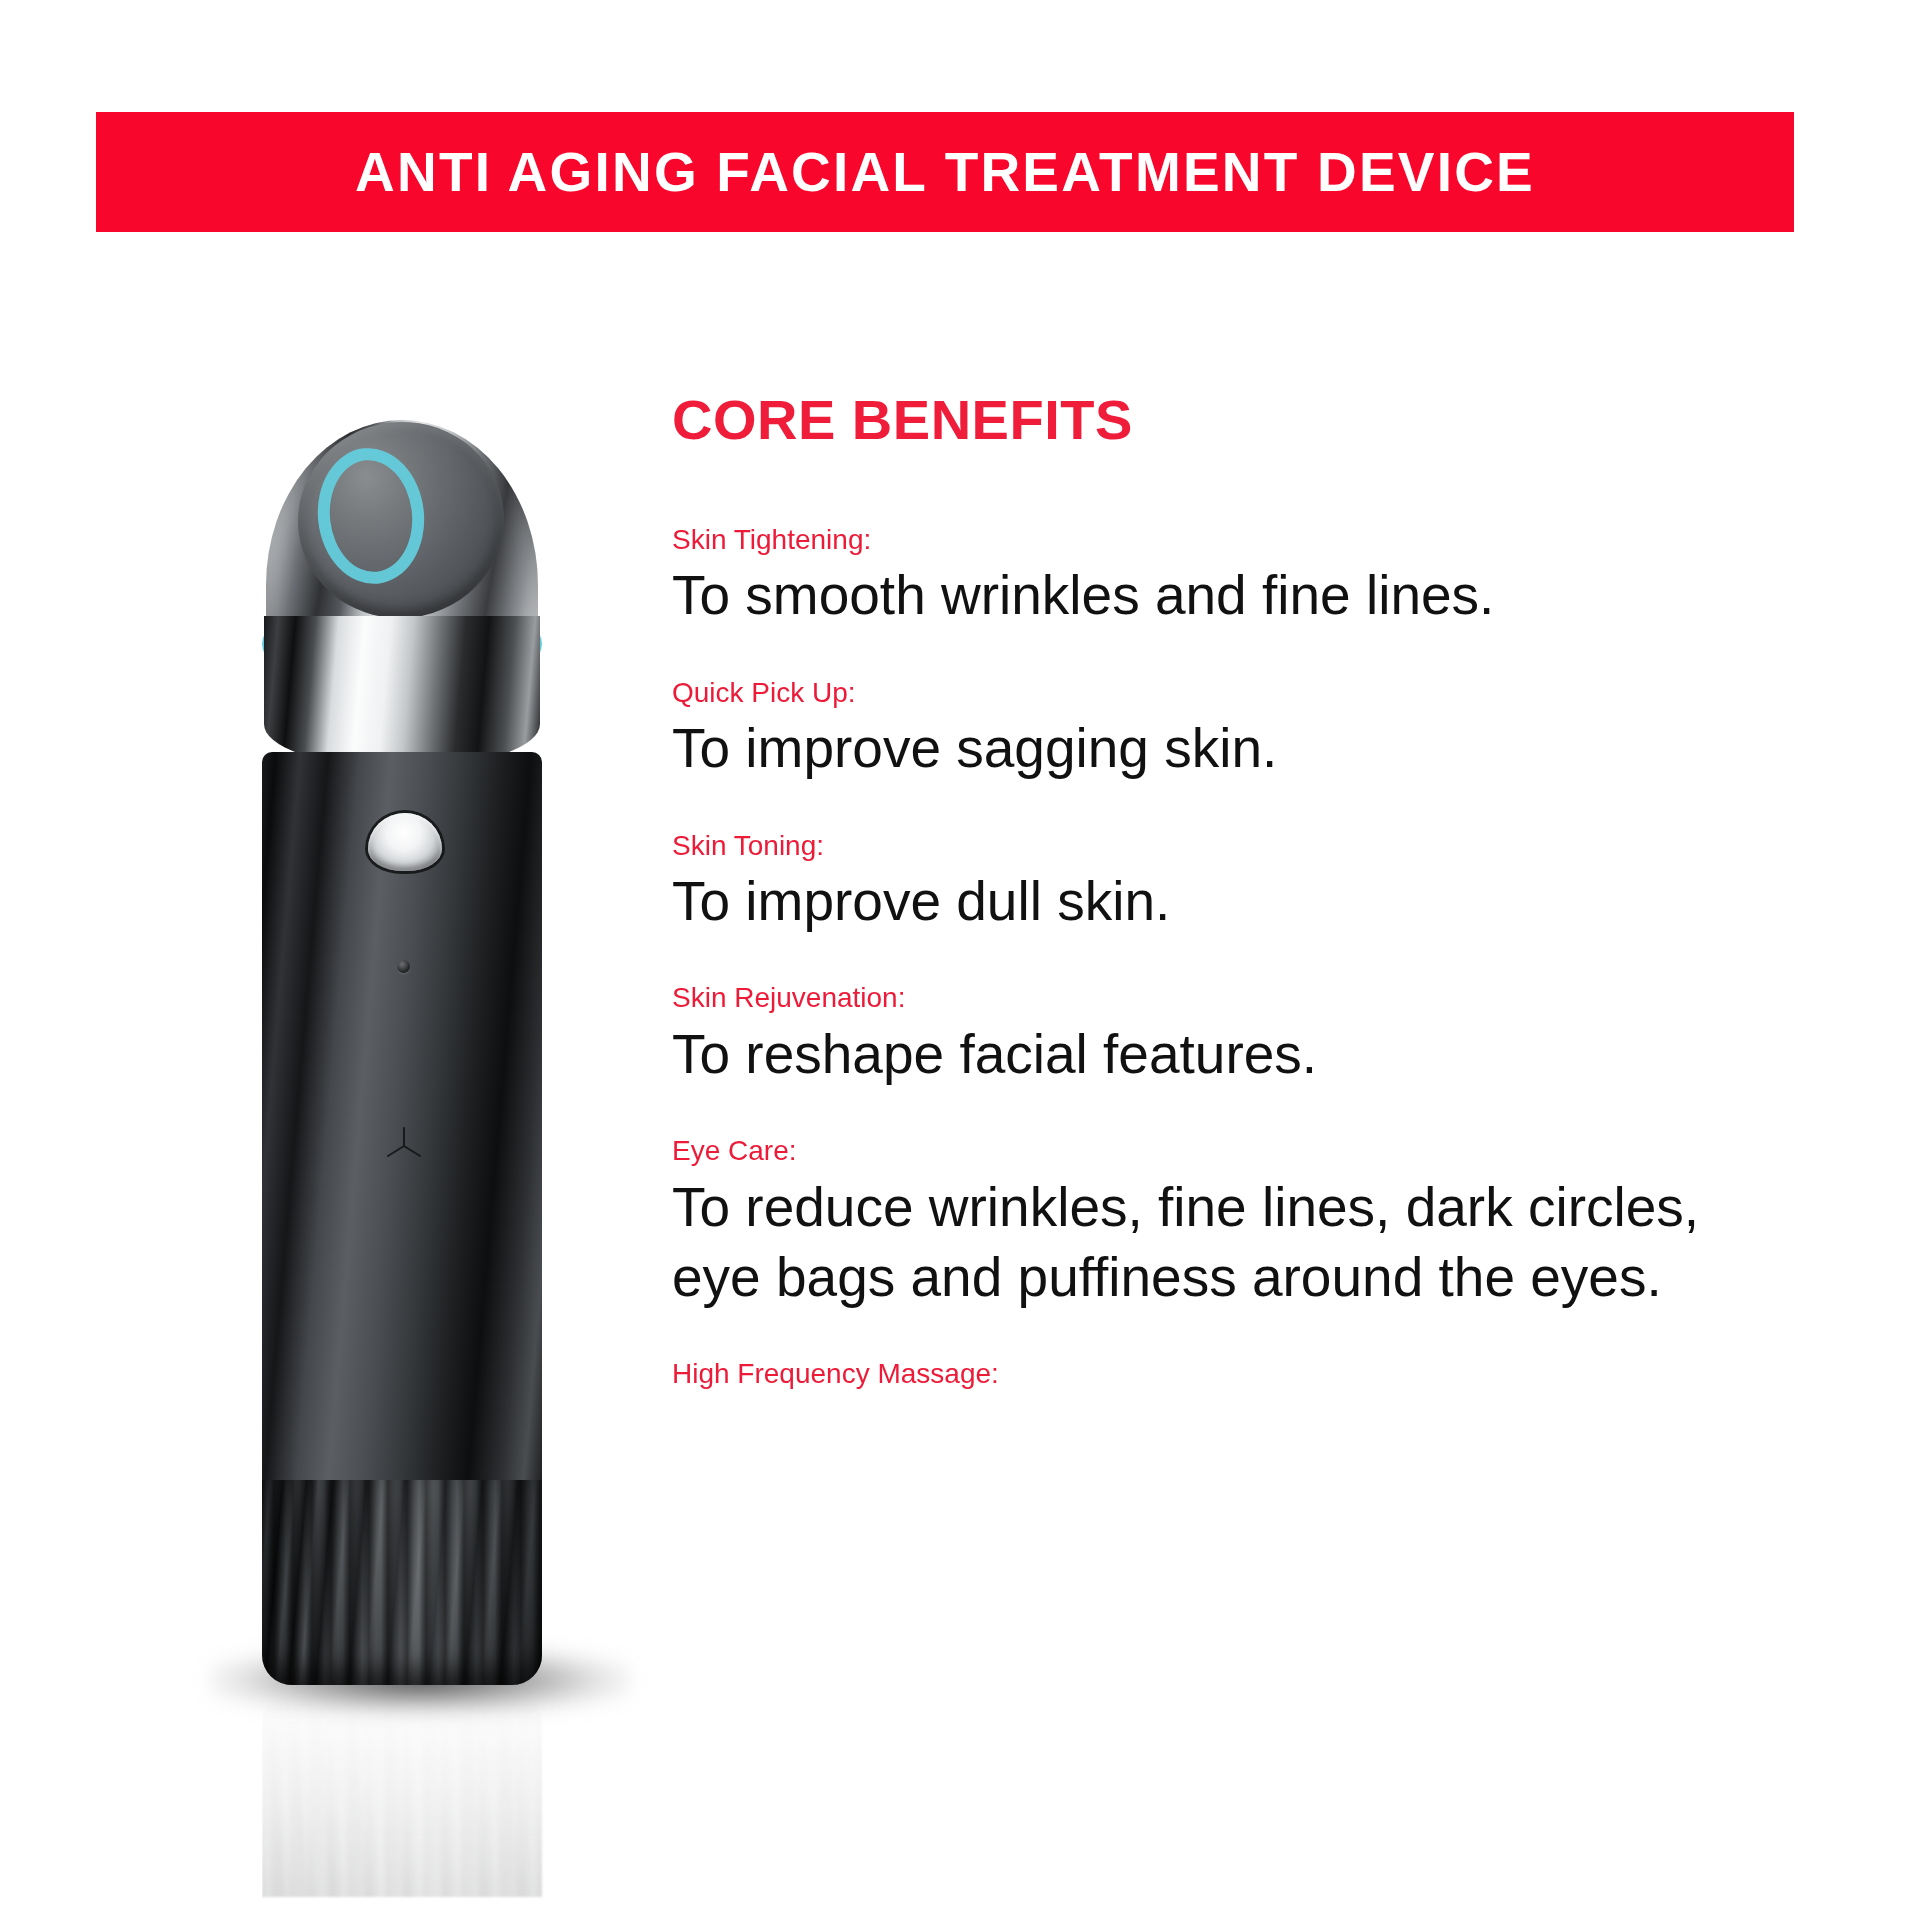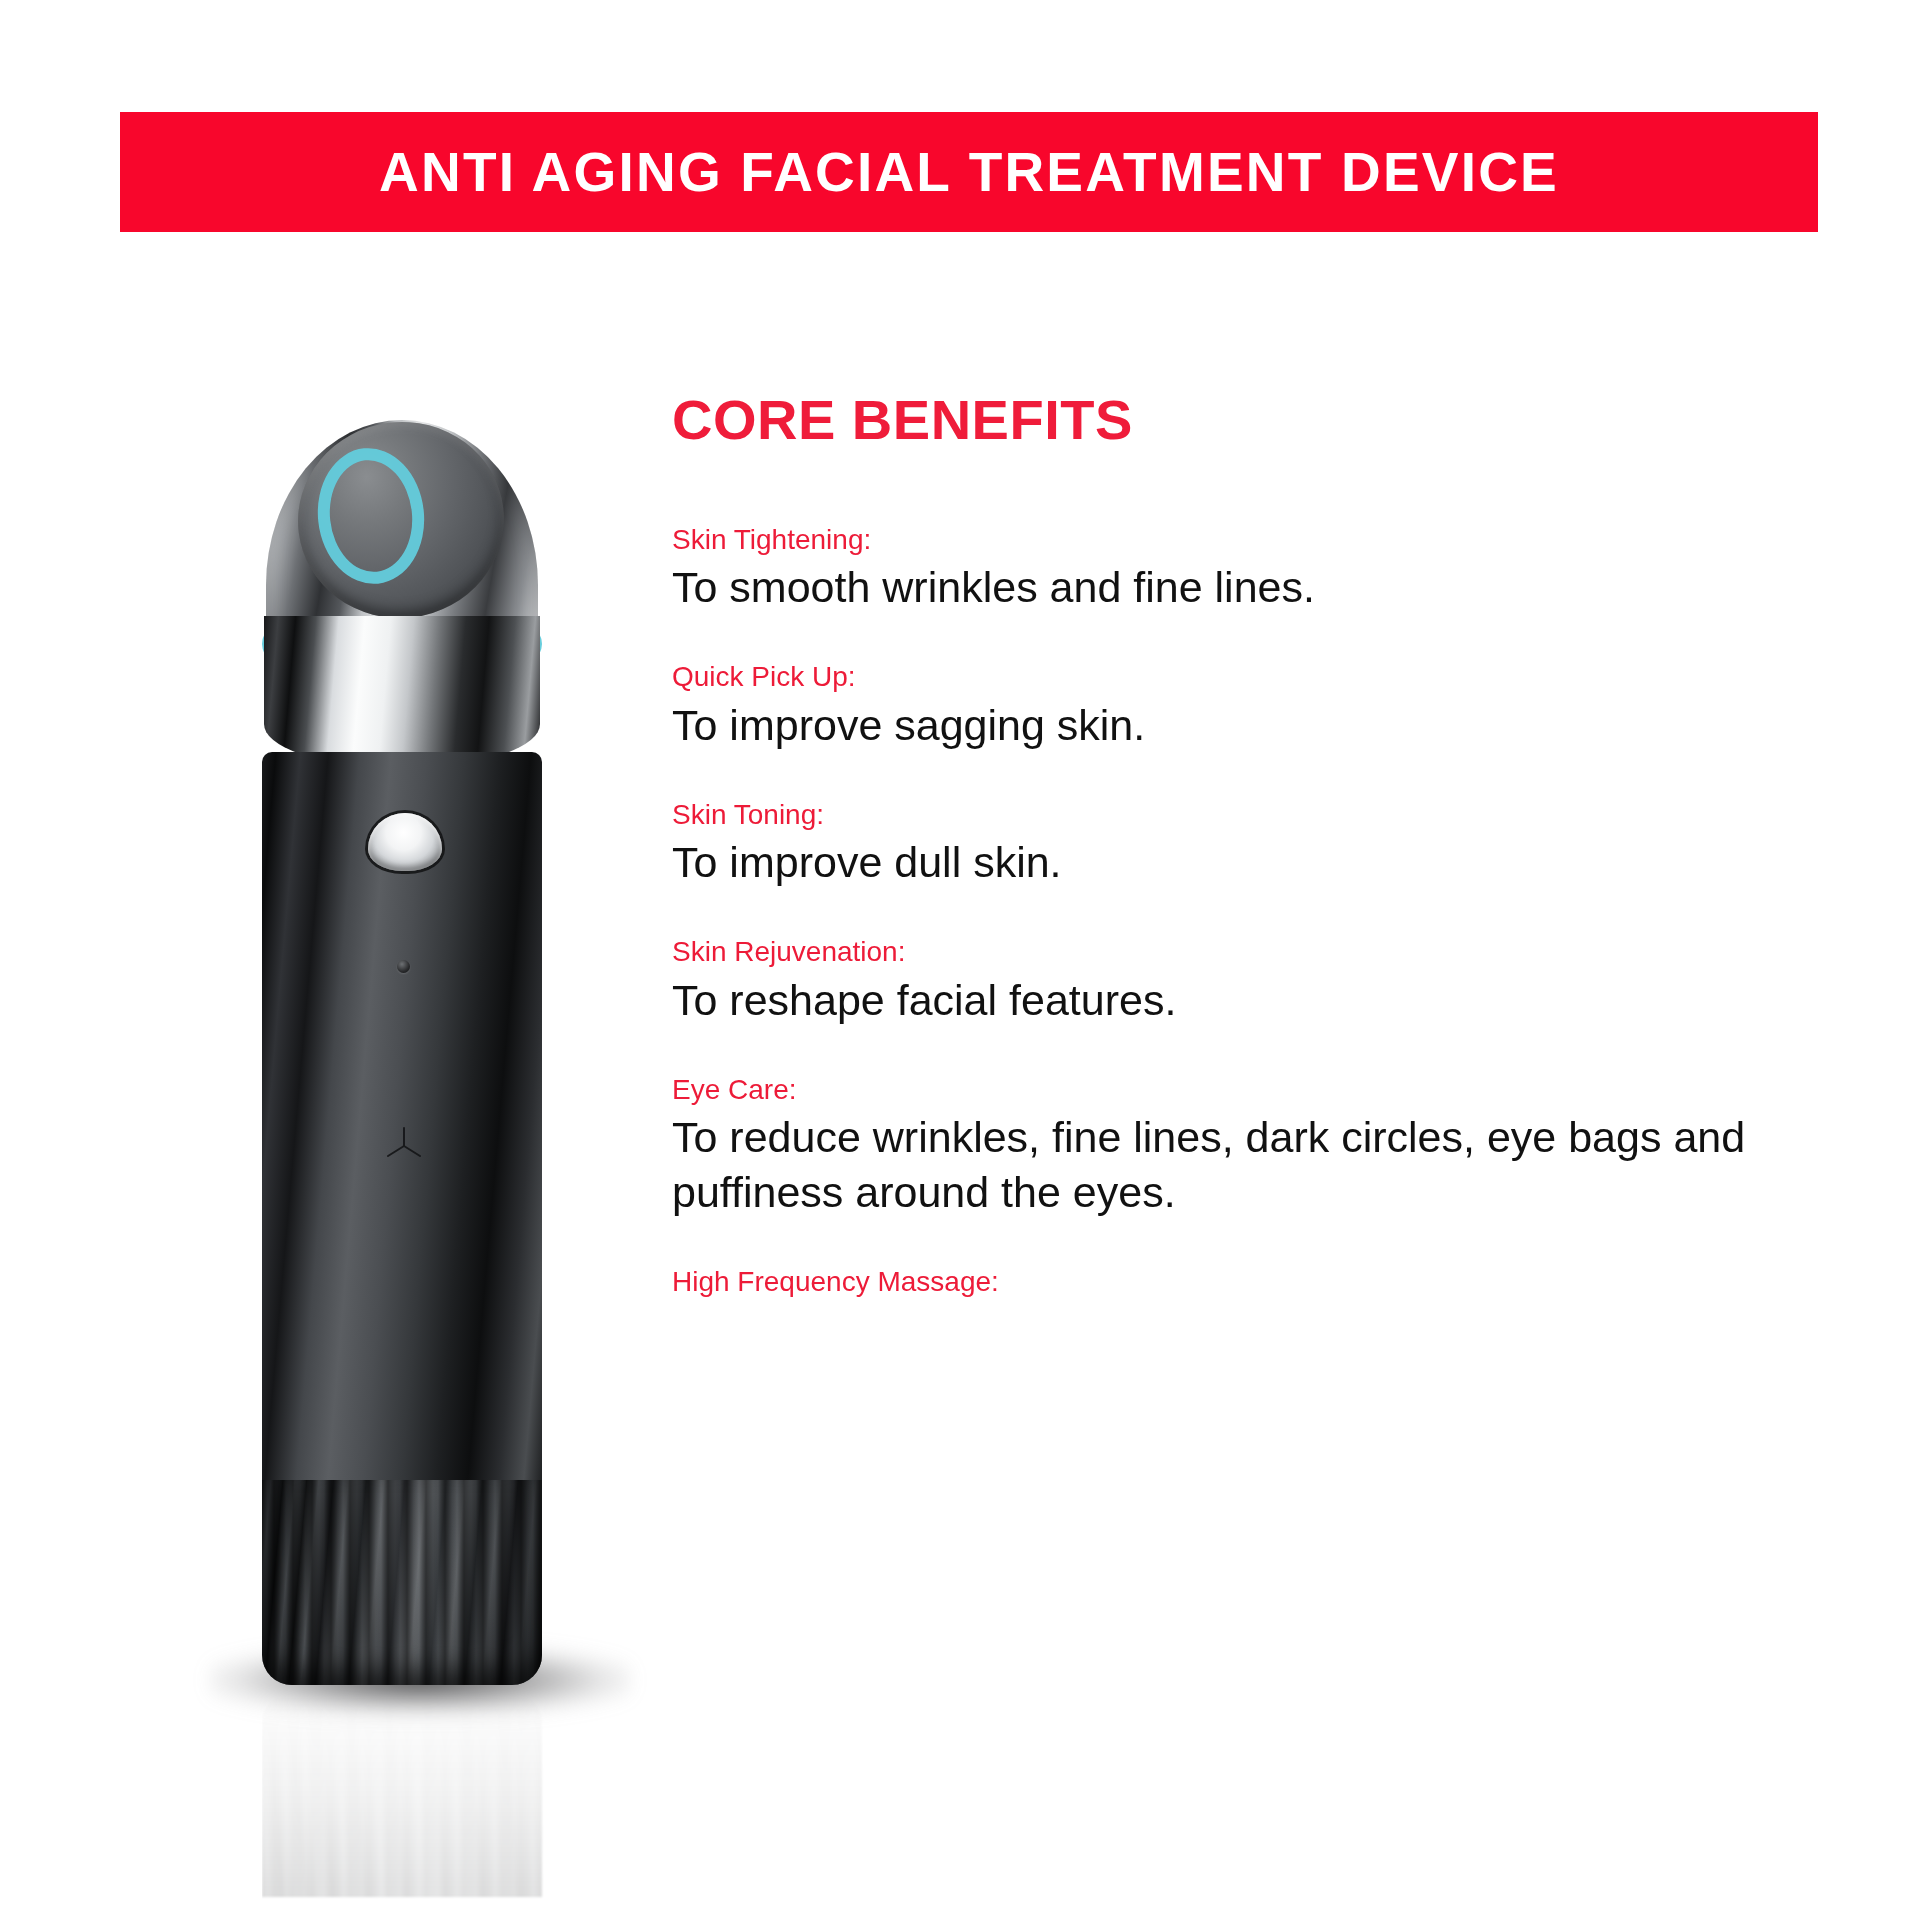--- a/index.html
+++ b/index.html
@@ -11,21 +11,21 @@
     width: 1920px;
     height: 1920px;
     font-family: "Liberation Sans", sans-serif;
     overflow: hidden;
     position: relative;
   }
 
   
   #banner {
     position: absolute;
-    left: 120px;
+    left: 96px;
     top: 112px;
     width: 1698px;
     height: 120px;
     background: #f8062c;
     display: flex;
     align-items: center;
     justify-content: center;
   }
   #banner-title {
     color: #ffffff;
@@ -341,21 +341,21 @@
   .benefit-item:last-child { margin-bottom: 0; }
   .benefit-title {
     color: #ed1b38;
     font-size: 28px;
     font-weight: normal;
     line-height: 1.30;
     margin: 0;
   }
   .benefit-desc {
     color: #111111;
-    font-size: 43px;
+    font-size: 55px;
     font-weight: normal;
     line-height: 1.28;
     margin: 2px 0 0 0;
   }
 </style>
 </head>
 <body>
 
 <div id="banner">
   <div id="banner-title">ANTI AGING FACIAL TREATMENT DEVICE</div>

